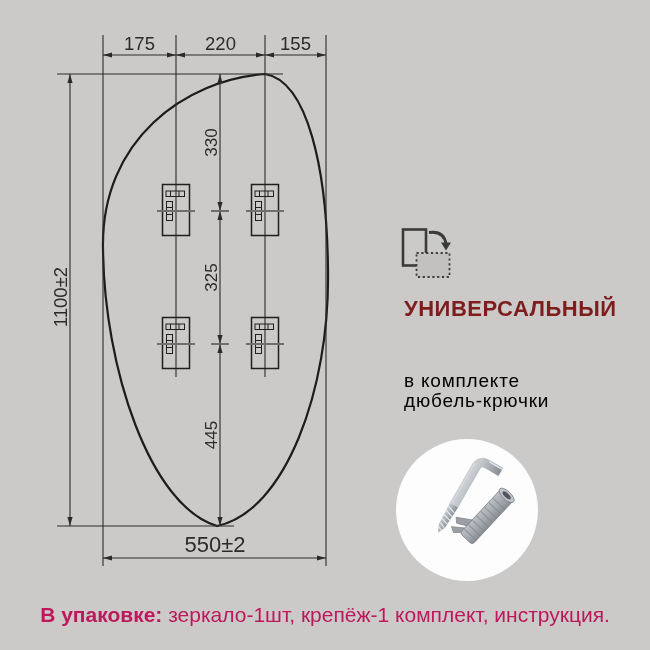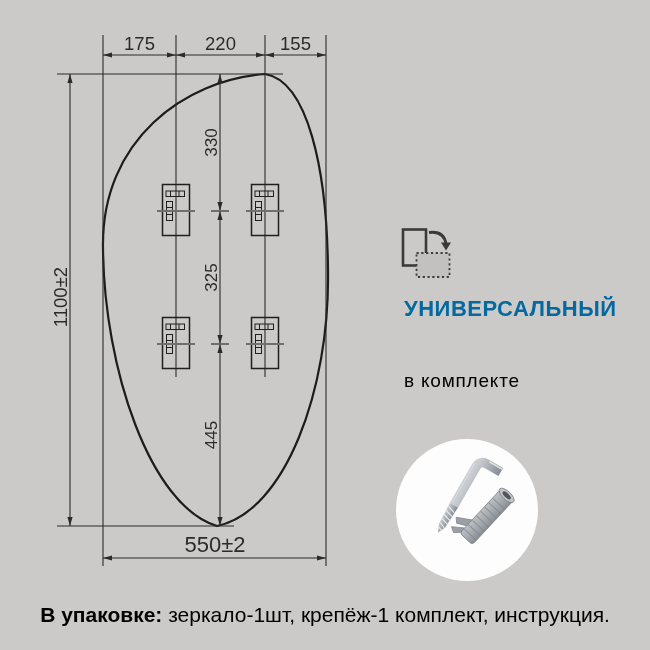--- a/index.html
+++ b/index.html
@@ -13,35 +13,35 @@
   .outline{stroke:#1c1c1c;stroke-width:2.2;fill:none;}
   .bracket{stroke:#1f1f1f;stroke-width:1.5;fill:none;}
   .bracket-thin{stroke:#1f1f1f;stroke-width:1;fill:none;}
   .centerline{stroke:#6f6f6f;stroke-width:2;fill:none;}
   .arrow{fill:#2b2b2b;stroke:none;}
   .dimtext{fill:#2b2b2b;font-size:18.5px;}
   .dimtext-inner{fill:#2b2b2b;font-size:17px;}
   .dimtext-big{fill:#2b2b2b;font-size:22px;}
   .panel-title{
     position:absolute;left:404px;top:294px;
-    font-size:22px;font-weight:bold;color:#0369a1;
+    font-size:22px;font-weight:bold;color:#7f1d1d;
     line-height:29px;letter-spacing:0.5px;
   }
   .panel-subtitle{
     position:absolute;left:404px;top:371px;
     font-size:19px;color:#000000;line-height:20px;letter-spacing:0.8px;
   }
   #mount-icon{position:absolute;left:398px;top:225px;}
   #hardware-circle{
     position:absolute;left:396px;top:439px;width:142px;height:142px;
     border-radius:50%;background:#fdfdfd;
   }
   #footer{
     position:absolute;left:0;top:603px;width:650px;
-    text-align:center;font-size:21px;color:#000000;line-height:24px;
+    text-align:center;font-size:21px;color:#be185d;line-height:24px;
   }
   #footer .b{font-weight:bold;}
 </style>
 </head>
 <body>
 
 <div id="stage">
 
   <svg id="drawing" width="650" height="650" viewBox="0 0 650 650">
 
@@ -147,20 +147,21 @@
     <polygon points="48,25.5 43,17.5 53,17.5" fill="#3a3a3a"></polygon>
     <rect x="18.5" y="28" width="33" height="24" fill="#c2c1bf" stroke="#3c3c3c" stroke-width="1.8" stroke-dasharray="2.2 2.6"></rect>
   </svg>
 
   <div class="panel-title">
     <div>УНИВЕРСАЛЬНЫЙ</div>
   </div>
 
   <div class="panel-subtitle">
     <div>в комплекте</div>
+    <div>дюбель-крючки</div>
   </div>
 
   <div id="hardware-circle">
     <svg width="142" height="142" viewBox="0 0 142 142">
       <defs>
         <linearGradient id="metalGrad" x1="0" y1="0" x2="1" y2="0">
           <stop offset="0" stop-color="#c9cdd1"></stop>
           <stop offset="0.5" stop-color="#a9aeb3"></stop>
           <stop offset="1" stop-color="#868c93"></stop>
         </linearGradient>

